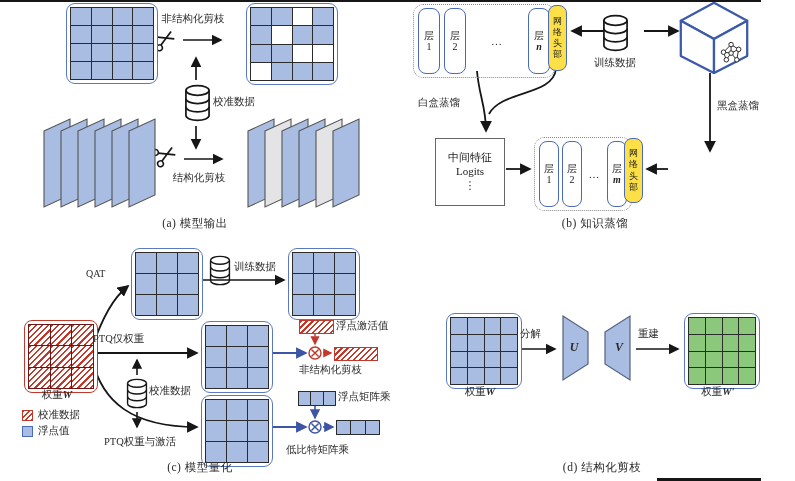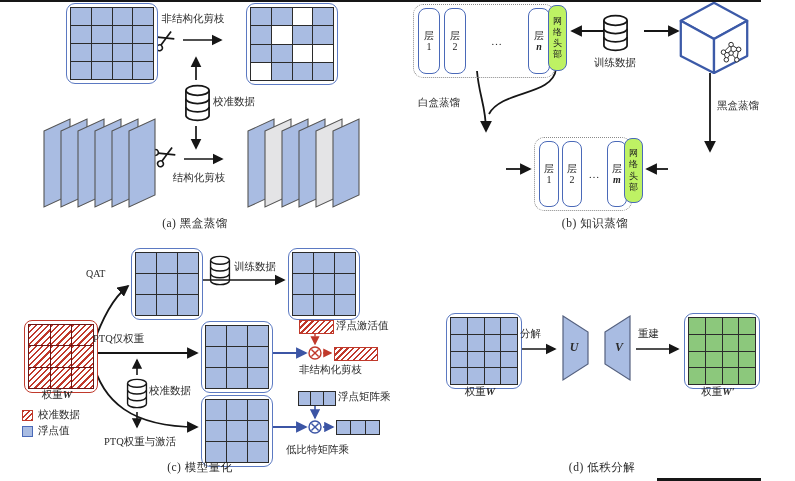--- a/index.html
+++ b/index.html
@@ -24,21 +24,21 @@
         background:repeating-linear-gradient(135deg,#c0392b 0,#c0392b 1.5px,#fff 1.5px,#fff 4.2px);}
   .bbar{position:absolute;z-index:2;display:grid;gap:1px;padding:1px;background:#2b2b2b;}
   .bbar .cell{background:#a9bce2;}
   
   .dashbox{position:absolute;z-index:2;border:1.3px dotted #8a8a8a;border-radius:10px;padding:3px 4px;
            display:flex;gap:4px;align-items:stretch;}
   .chip{border:1.2px solid #4a69b8;border-radius:8px;background:#fff;flex:0 0 20px;
         display:flex;flex-direction:column;align-items:center;justify-content:center;font-size:10px;line-height:1.1;}
   .chip .b{font-size:10px;}
   .dots{align-self:center;flex:1;text-align:center;font-size:11px;letter-spacing:1px;}
-  .vhead{position:absolute;z-index:2;border:1.2px solid #4a69b8;border-radius:8px;background:#bef264;
+  .vhead{position:absolute;z-index:2;border:1.2px solid #4a69b8;border-radius:8px;background:#fde047;
          display:flex;align-items:center;justify-content:center;}
   .vhead span{display:block;width:10px;font-size:9px;line-height:1.25;word-break:break-all;text-align:center;}
   .plainbox{position:absolute;z-index:2;border:1.2px solid #666;background:#fff;
             display:flex;flex-direction:column;align-items:center;justify-content:center;font-size:11px;line-height:1.25;}
   
   .sw{position:absolute;z-index:2;width:11px;height:11px;box-sizing:border-box;}
   .sw.h{border:1px solid #c0392b;background:repeating-linear-gradient(135deg,#c0392b 0,#c0392b 1.4px,#fff 1.4px,#fff 3.8px);}
   .sw.f{border:1px solid #4a69b8;background:#a9bce2;}
   .edge{position:absolute;background:#161616;z-index:4;}
 </style>
@@ -201,21 +201,21 @@
         <div class="cell off"></div>
         <div class="cell off"></div>
         <div class="cell off"></div>
         <div class="cell on"></div>
         <div class="cell on"></div>
         <div class="cell on"></div>
       </div>
   </div>
   <div class="lbl" style="left:213px;top:96px;">校准数据</div>
   <div class="lbl ctr" style="left:159px;top:172px;width:80px;">结构化剪枝</div>
-  <div class="lbl caption ctr" style="left:145px;top:217px;width:100px;">(a) 黑盒蒸馏</div>
+  <div class="lbl caption ctr" style="left:145px;top:217px;width:100px;">(a) 模型输出</div>
 
   <div class="dashbox" style="left:413px;top:4px;width:132px;height:66px;">
     <div class="chip">
         <span class="t">层</span>
         <span class="b">1</span>
       </div>
     <div class="chip">
         <span class="t">层</span>
         <span class="b">2</span>
       </div>
@@ -224,20 +224,25 @@
         <span class="t">层</span>
         <span class="b var">n</span>
       </div>
   </div>
   <div class="vhead" style="left:548px;top:5px;width:17px;height:64px;">
       <span>网络头部</span>
     </div>
   <div class="lbl ctr" style="left:586px;top:57px;width:58px;">训练数据</div>
   <div class="lbl" style="left:418px;top:97px;">白盒蒸馏</div>
   <div class="lbl" style="left:717px;top:100px;">黑盒蒸馏</div>
+  <div class="plainbox" style="left:435px;top:138px;width:68px;height:66px;">
+    <span>中间特征</span>
+    <span>Logits</span>
+    <span>⋮</span>
+  </div>
   <div class="dashbox" style="left:534px;top:137px;width:88px;height:66px;gap:3px;">
     <div class="chip" style="flex-basis:18px;">
         <span class="t">层</span>
         <span class="b">1</span>
       </div>
     <div class="chip" style="flex-basis:18px;">
         <span class="t">层</span>
         <span class="b">2</span>
       </div>
     <span class="dots">…</span>
@@ -383,14 +388,14 @@
         <div class="cell on"></div>
         <div class="cell on"></div>
         <div class="cell on"></div>
         <div class="cell on"></div>
         <div class="cell on"></div>
         <div class="cell on"></div>
         <div class="cell on"></div>
       </div>
   </div>
   <div class="lbl ctr" style="left:684px;top:386px;width:68px;"><span>权重</span><span class="var">W′</span></div>
-  <div class="lbl caption ctr" style="left:552px;top:461px;width:100px;">(d) 低秩分解</div>
+  <div class="lbl caption ctr" style="left:552px;top:461px;width:100px;">(d) 结构化剪枝</div>
 </div>
 
 </body></html>

